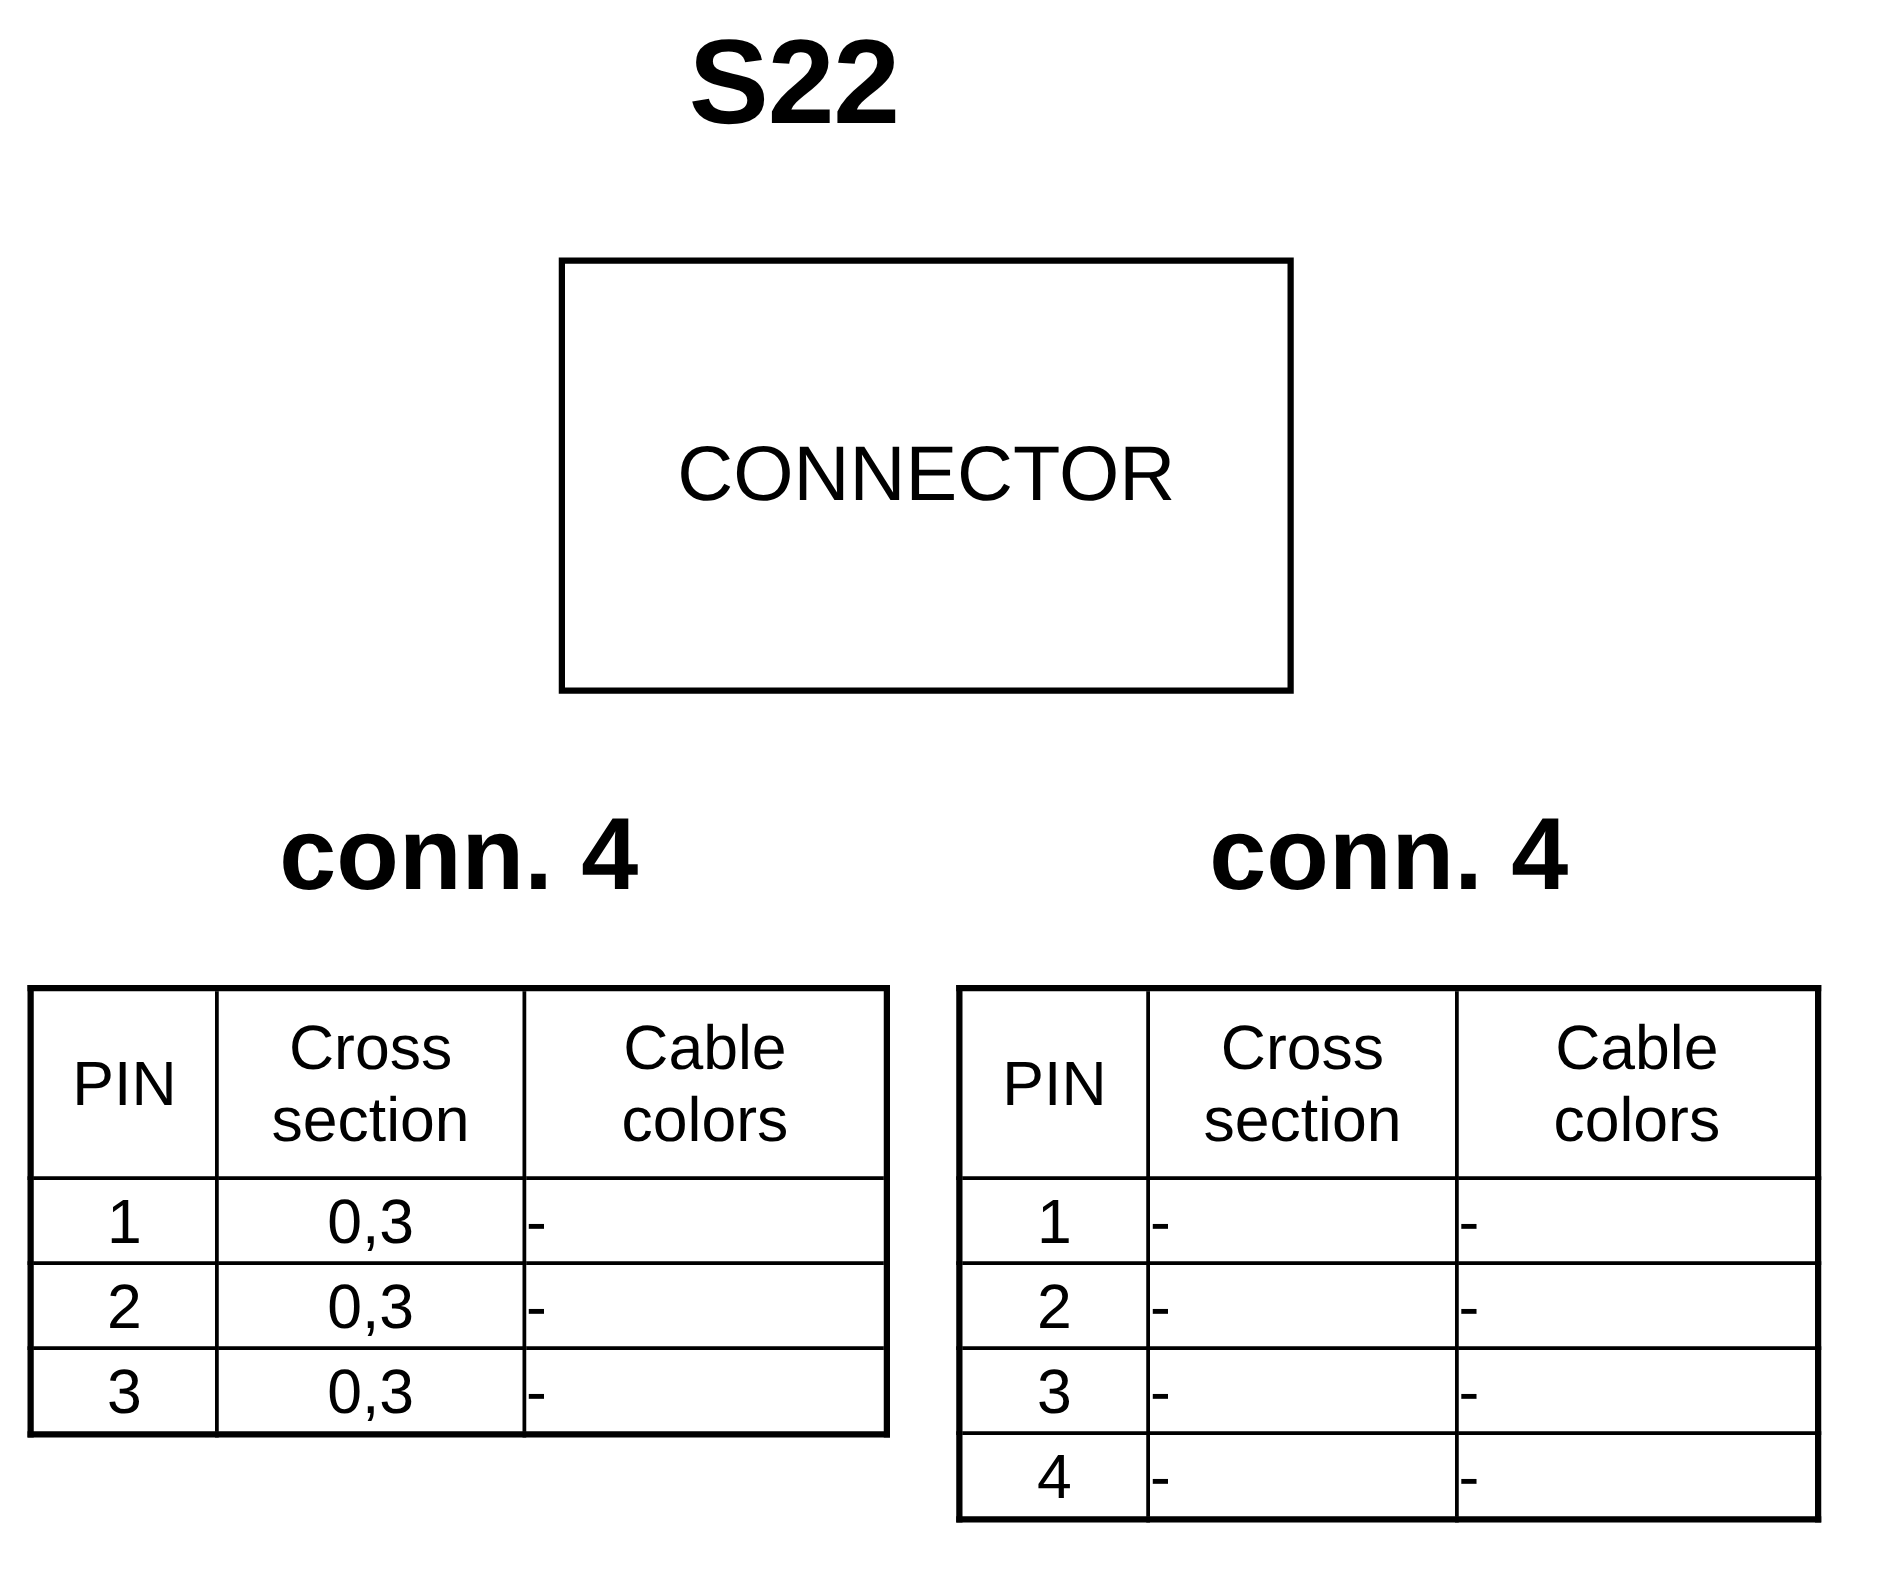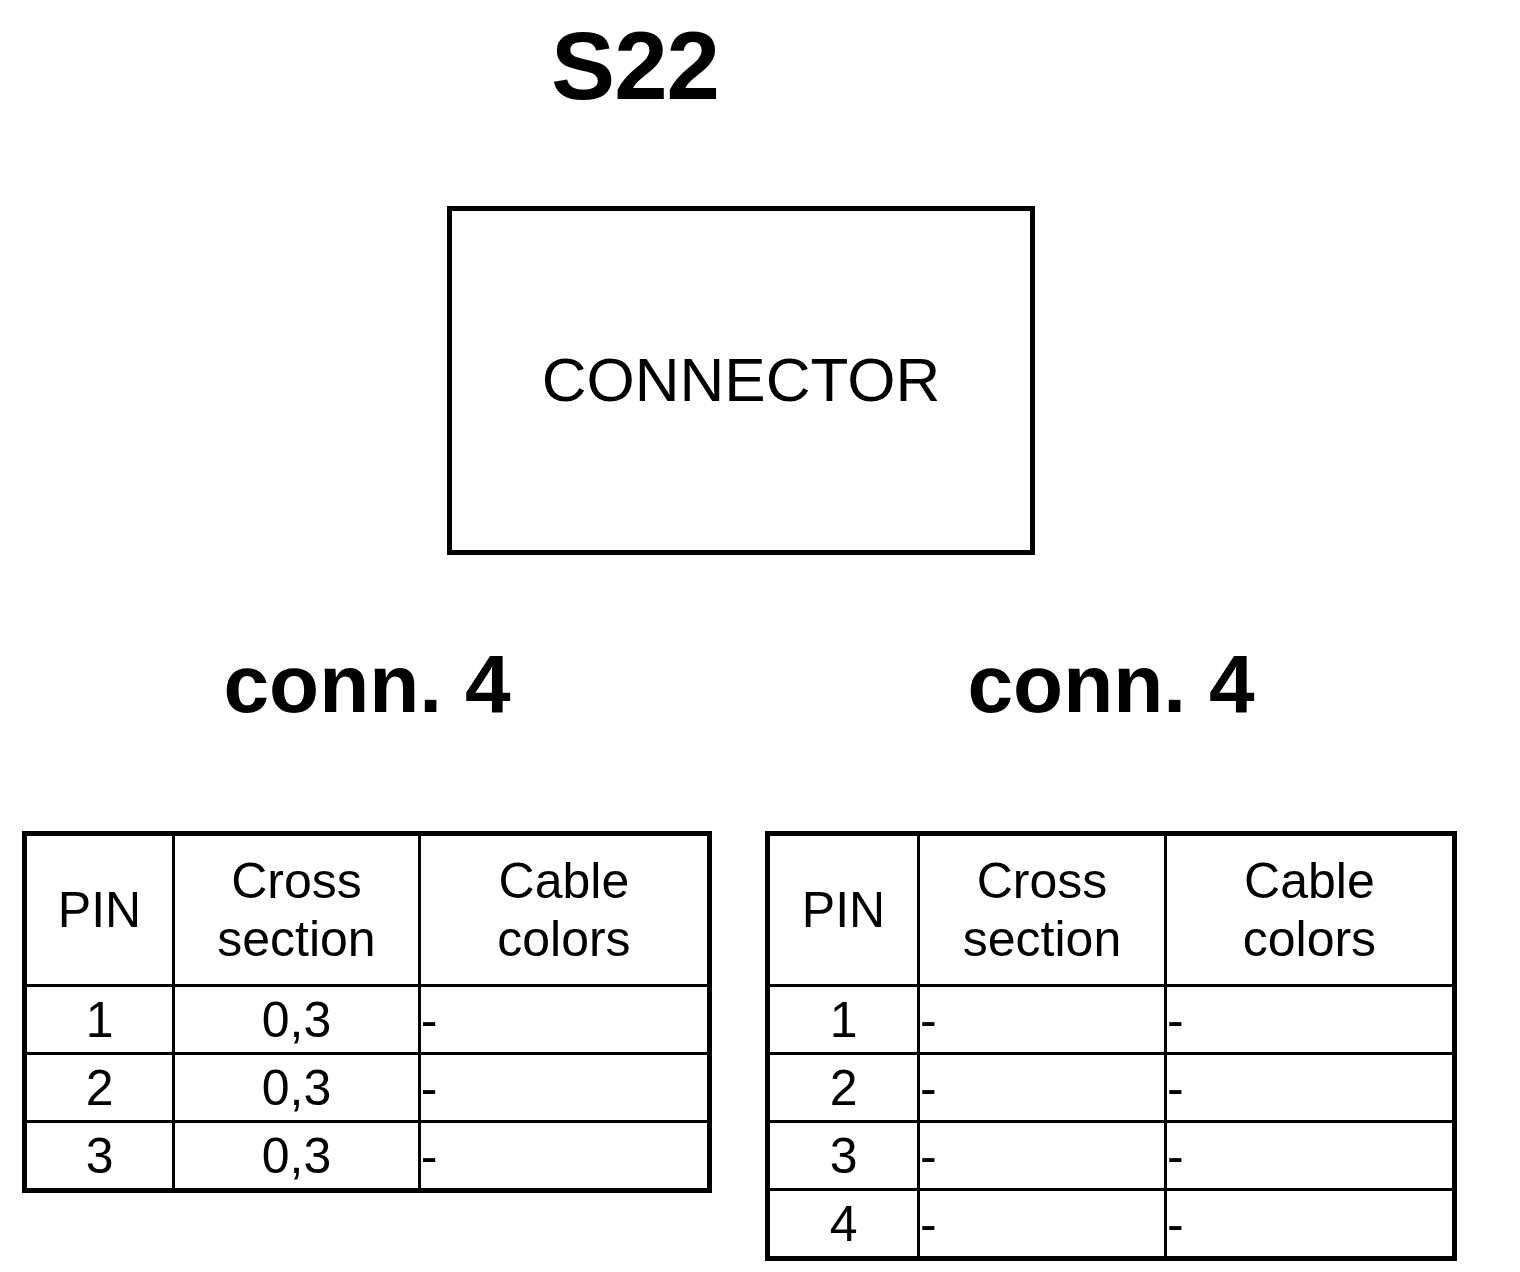--- a/index.html
+++ b/index.html
@@ -62,21 +62,20 @@
   #conn-label-1 { left: 22px;  top: 643px; width: 690px; text-align: center; }
   #conn-label-2 { left: 765px; top: 643px; width: 692px; text-align: center; }
 
   
   .pin-table {
     position: absolute;
     border-collapse: collapse;
     table-layout: fixed;
     border: 5px solid #000000;
     background: #ffffff;
-    margin-top: 43px;
   }
   #table-conn-1 { left: 22px;  top: 788px; width: 690px; }
   #table-conn-2 { left: 765px; top: 788px; width: 692px; }
 
   .pin-table td, .pin-table th {
     border: 3px solid #000000;
     padding: 0;
     font-weight: normal;
     font-size: 50px;
     line-height: 1.16;

